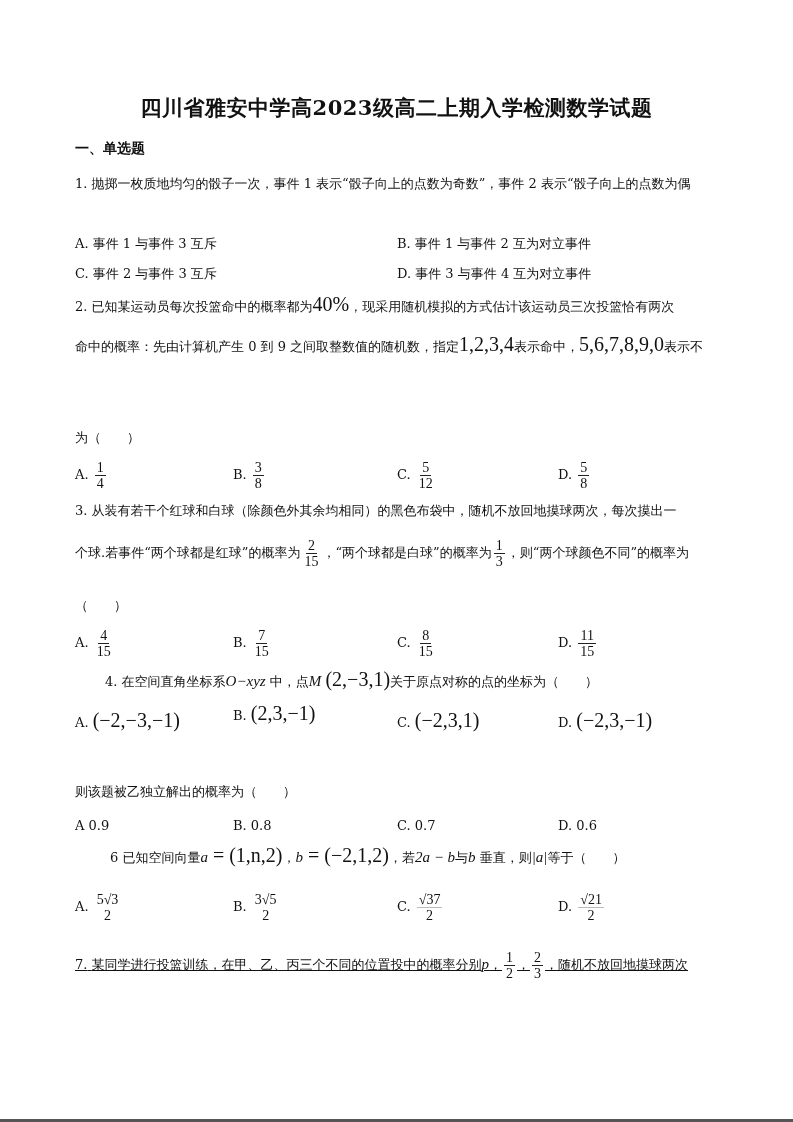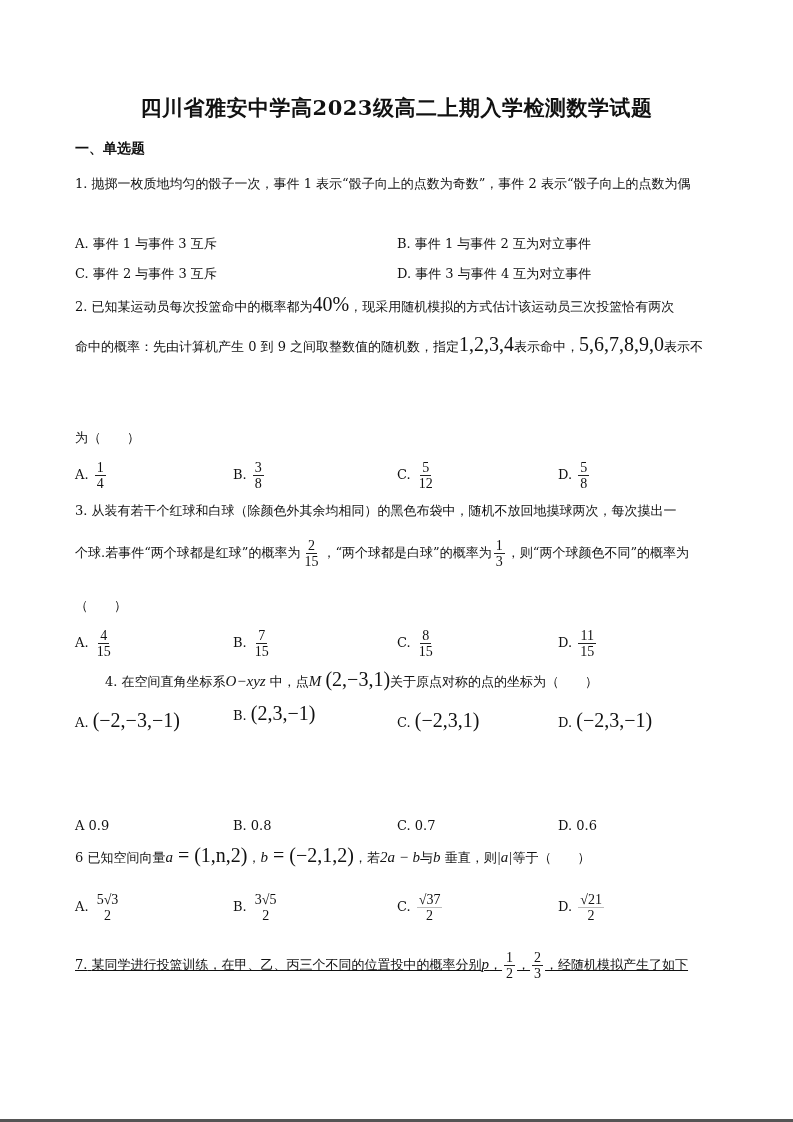--- a/index.html
+++ b/index.html
@@ -142,38 +142,39 @@
   </div>
   <div class="opt" style="left:397px; top:711px;">
     <span>C.</span>
     <span class="math">(−2,3,1)</span>
   </div>
   <div class="opt" style="left:558px; top:711px;">
     <span>D.</span>
     <span class="math">(−2,3,−1)</span>
   </div>
 
+  <div class="line" style="top:783px;">则该题被乙独立解出的概率为（　　）</div>
   <div class="opt" style="left:75px; top:817px;">
     <span>A</span>
     <span>0.9</span>
   </div>
   <div class="opt" style="left:233px; top:817px;">
     <span>B.</span>
     <span>0.8</span>
   </div>
   <div class="opt" style="left:397px; top:817px;">
     <span>C.</span>
     <span>0.7</span>
   </div>
   <div class="opt" style="left:558px; top:817px;">
     <span>D.</span>
     <span>0.6</span>
   </div>
 
-  <div class="line" style="top:846px;">
+  <div class="line" style="top:846px;margin-left:35px;">
     <span>6</span>
     <span>已知空间向量</span><span class="mi">a</span><span class="math"> = (1,n,2)</span><span>，</span><span class="mi">b</span><span class="math"> = (−2,1,2)</span><span>，若</span><span class="mi">2a − b</span><span>与</span><span class="mi">b</span><span> 垂直，则</span><span class="mi">|a|</span><span>等于（　　）</span>
   </div>
   <div class="opt" style="left:75px; top:892px;">
     <span>A.</span>
     <span class="frac">
         <span class="num" style="border-bottom-color:transparent">5√3</span>
         <span class="den">2</span>
       </span>
   </div>
@@ -200,17 +201,17 @@
   </div>
 
   <div class="line" style="top:950px;text-decoration:underline;">
     <span>7.</span>
     <span>某同学进行投篮训练，在甲、乙、丙三个不同的位置投中的概率分别</span><span class="mi">p</span><span>，</span><span class="frac">
         <span class="num">1</span>
         <span class="den">2</span>
       </span><span>，</span><span class="frac">
         <span class="num">2</span>
         <span class="den">3</span>
-      </span><span>，经随机模拟产生了如下</span>
+      </span><span>，随机不放回地摸球两次</span>
   </div>
 
   <div class="bottom-rule"></div>
 </div>
 
 </body></html>

